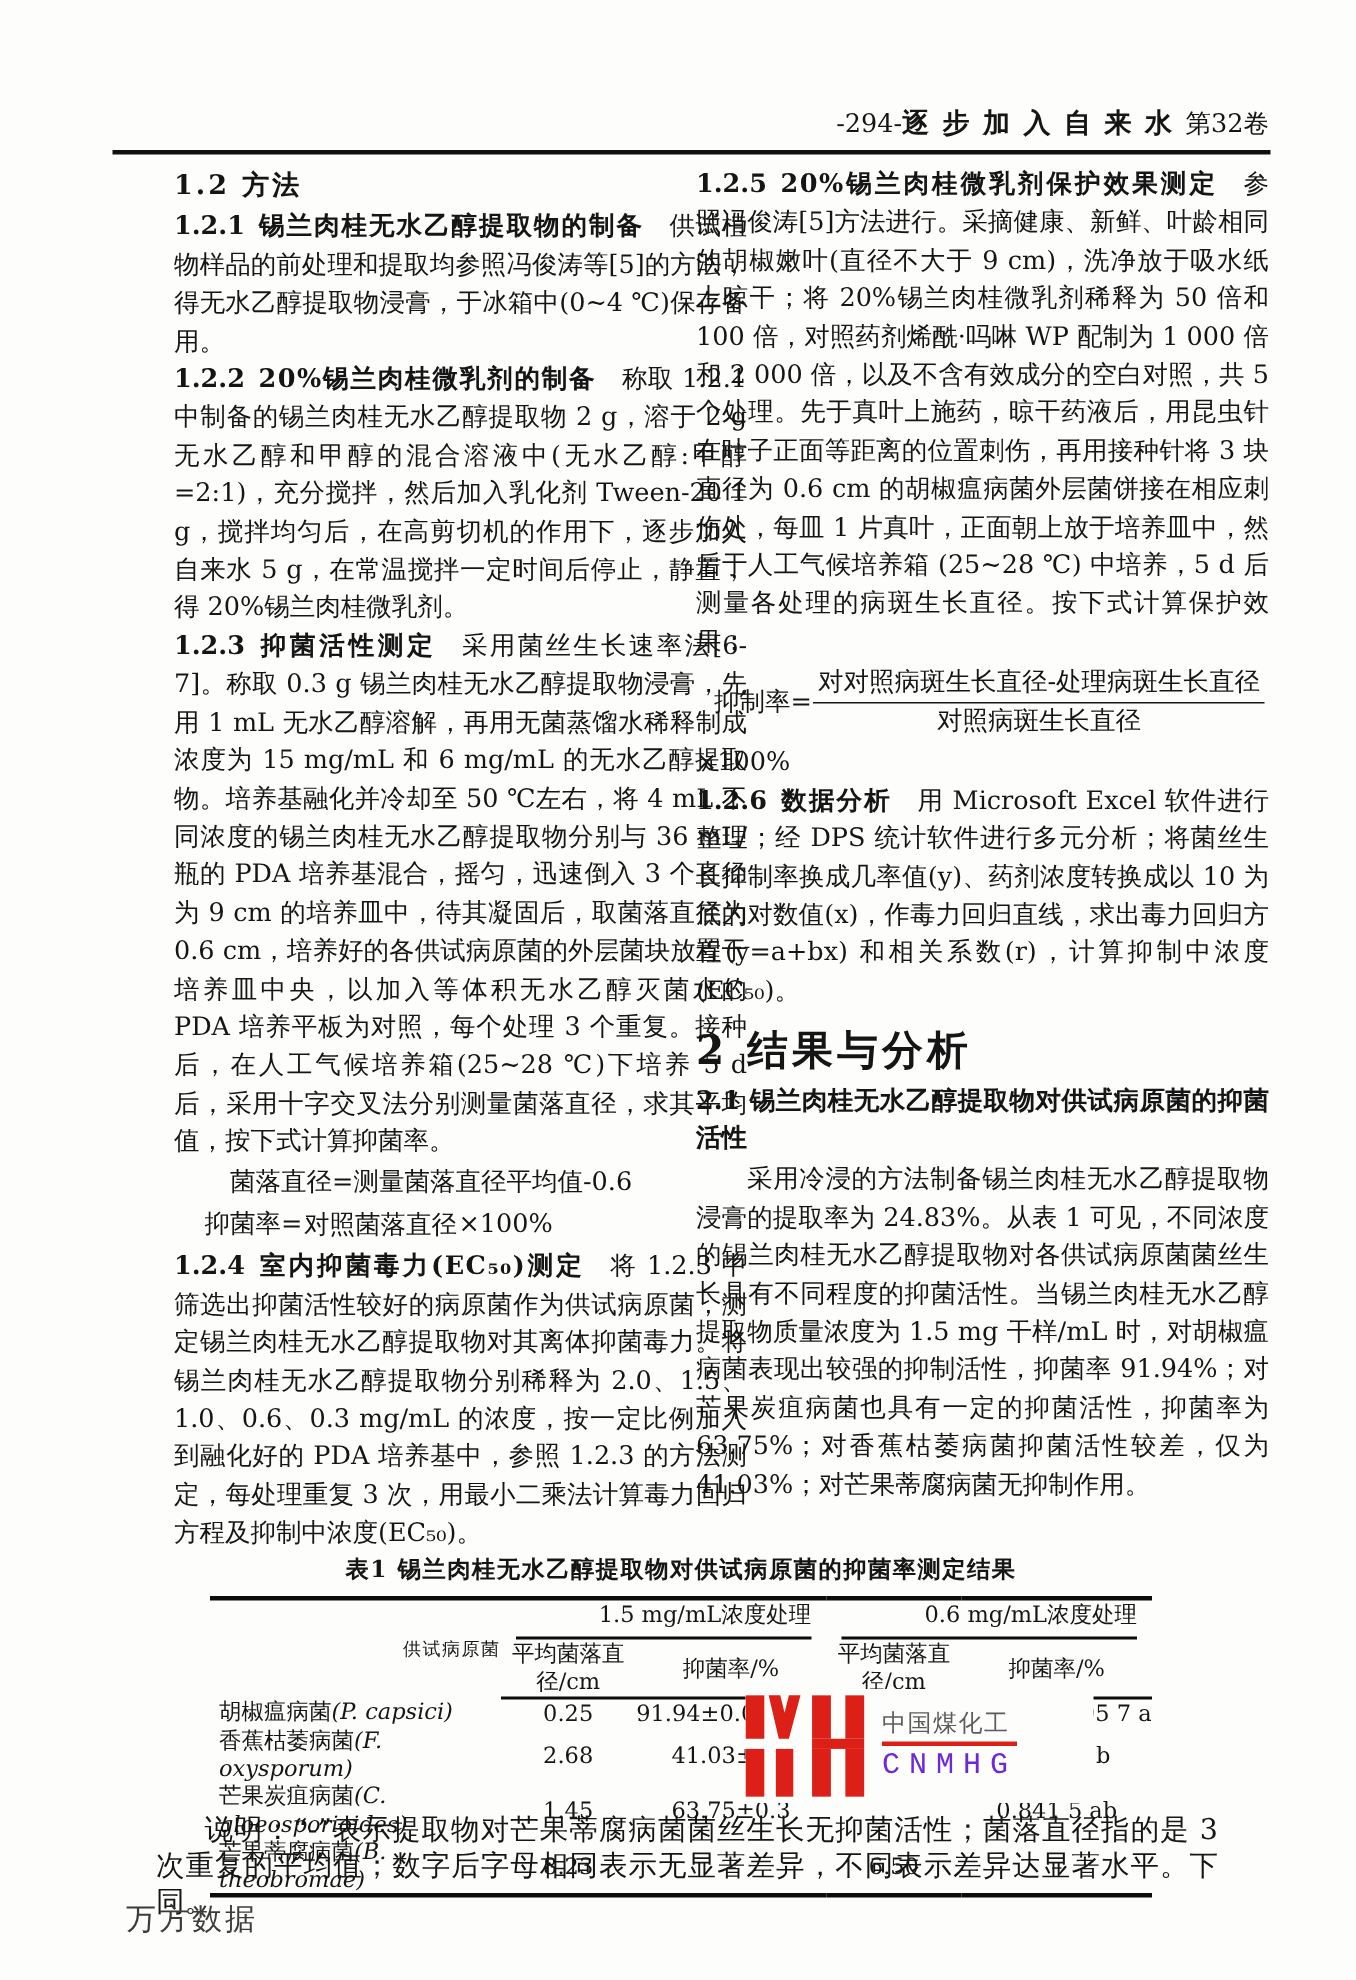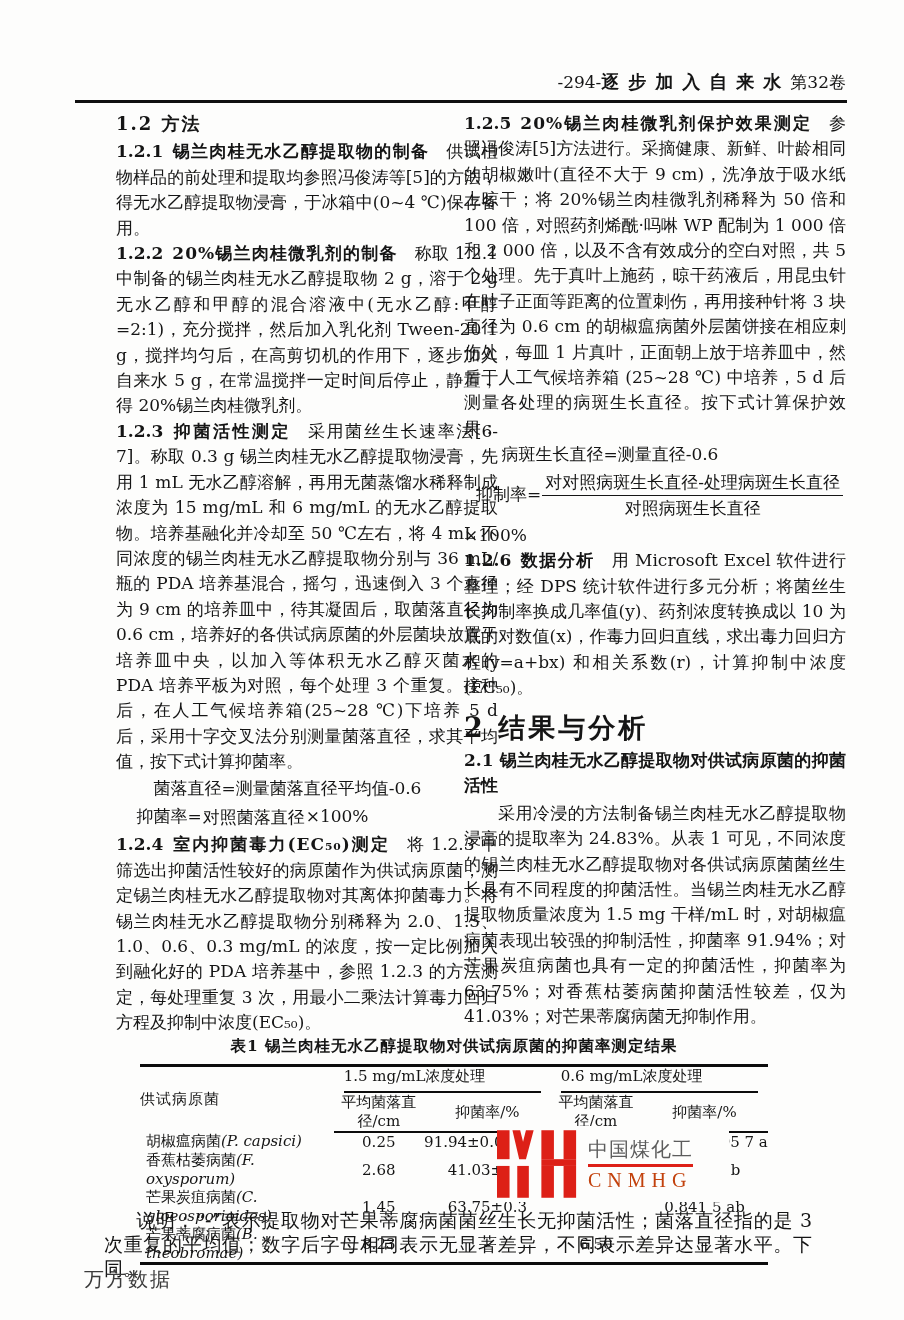--- a/index.html
+++ b/index.html
@@ -31,41 +31,41 @@
   .h-big{font-weight:bold;font-size:27px;margin:14px 0 8px 0;letter-spacing:3px;}
   .h-21{font-weight:bold;margin:2px 0 2px 0;}
   .indent{text-indent:2em;}
 
   
   .tblwrap{position:absolute;left:140px;top:1036px;width:628px;}
   .tbl-title{text-align:center;font-weight:bold;font-size:15.5px;margin-bottom:7px;letter-spacing:1px;}
   table.res{border-collapse:collapse;width:100%;border-top:3px solid #0c0c0c;
             border-bottom:3px solid #0c0c0c;font-size:15px;}
   table.res th,table.res td{font-weight:normal;padding:0;}
-  .th-name{font-weight:bold;width:196px;text-align:left;vertical-align:middle;font-size:15px;letter-spacing:1px;}
+  .th-name{font-weight:bold;width:196px;text-align:right;vertical-align:middle;font-size:12px;letter-spacing:1px;}
   .th-group{padding-top:5px;}
   .th-group .gline{display:block;margin:0 10px;padding-bottom:5px;border-bottom:2px solid #0c0c0c;
-                   text-align:left;}
+                   text-align:right;}
   .th-sub{text-align:center;font-weight:bold;padding:5px 0 6px 0;font-size:15px;}
   thead tr.subrow th{border-bottom:2.5px solid #0c0c0c;}
   tbody td{text-align:center;padding:6px 0 5px 0;}
   tbody td.td-name{text-align:left;padding-left:6px;}
   .latin{font-style:italic;margin-top:19px;}
   .c-d{width:92px;} .c-r{width:128px;}
   .tbl-note{position:absolute;left:104px;top:1208px;width:708px;font-size:19px;
             line-height:24px;text-align:justify;text-indent:1.7em;}
 
   
   .wm{position:absolute;left:497px;top:1126px;width:232px;height:76px;background:#fdfdfc;
       display:flex;align-items:center;}
   .wm-logo{flex:0 0 auto;margin-right:9px;}
   .wm-text{display:flex;flex-direction:column;}
-  .wm-cn{font-size:20px;color:#5c5c5c;letter-spacing:1px;font-family:"DejaVu Sans","Liberation Sans",sans-serif;}
+  .wm-cn{font-size:16px;color:#5c5c5c;letter-spacing:1px;font-family:"DejaVu Sans","Liberation Sans",sans-serif;}
   .wm-rule{height:0;border-top:3px solid #dd2017;margin:1px 0 2px 0;}
-  .wm-en{font-size:20px;color:#c2410c;letter-spacing:6px;font-family:Liberation Serif, serif;}
+  .wm-en{font-size:20px;color:#6d28d9;letter-spacing:6px;font-family:Liberation Mono, monospace;}
 
   
   .footer{position:absolute;left:84px;top:1266px;font-size:20px;color:#3b3b3b;
           font-family:"DejaVu Sans","Liberation Sans",sans-serif;letter-spacing:2px;}
 </style>
 </head>
 <body>
 
 <div class="page">
 
@@ -93,21 +93,20 @@
       </span>
       <span>×100%</span>
     </div>
 
     <p class="para"><span class="pnum">1.2.4</span><span class="ptitle">室内抑菌毒力(EC₅₀)测定</span><span>将 1.2.3 中筛选出抑菌活性较好的病原菌作为供试病原菌，测定锡兰肉桂无水乙醇提取物对其离体抑菌毒力。将锡兰肉桂无水乙醇提取物分别稀释为 2.0、1.5、1.0、0.6、0.3 mg/mL 的浓度，按一定比例加入到融化好的 PDA 培养基中，参照 1.2.3 的方法测定，每处理重复 3 次，用最小二乘法计算毒力回归方程及抑制中浓度(EC₅₀)。</span></p>
   </div>
 
   <div class="col colR">
     <p class="para"><span class="pnum">1.2.5</span><span class="ptitle">20%锡兰肉桂微乳剂保护效果测定</span><span>参照冯俊涛[5]方法进行。采摘健康、新鲜、叶龄相同的胡椒嫩叶(直径不大于 9 cm)，洗净放于吸水纸上晾干；将 20%锡兰肉桂微乳剂稀释为 50 倍和 100 倍，对照药剂烯酰·吗啉 WP 配制为 1 000 倍和 2 000 倍，以及不含有效成分的空白对照，共 5 个处理。先于真叶上施药，晾干药液后，用昆虫针在叶子正面等距离的位置刺伤，再用接种针将 3 块直径为 0.6 cm 的胡椒瘟病菌外层菌饼接在相应刺伤处，每皿 1 片真叶，正面朝上放于培养皿中，然后于人工气候培养箱 (25~28 ℃) 中培养，5 d 后测量各处理的病斑生长直径。按下式计算保护效果：</span></p>
 
-    <div class="formula">病斑生长直径=测量直径-0.6</div>
     <div class="frac-line" style="margin-left:12px;">
       <span>抑制率=</span>
       <span class="frac">
         <span class="ftop">对对照病斑生长直径-处理病斑生长直径</span>
         <span class="fbot">对照病斑生长直径</span>
       </span>
     </div>
     <div class="x100-line">×100%</div>
 
     <p class="para"><span class="pnum">1.2.6</span><span class="ptitle">数据分析</span><span>用 Microsoft Excel 软件进行整理；经 DPS 统计软件进行多元分析；将菌丝生长抑制率换成几率值(y)、药剂浓度转换成以 10 为底的对数值(x)，作毒力回归直线，求出毒力回归方程(y=a+bx) 和相关系数(r)，计算抑制中浓度(EC₅₀)。</span></p>

